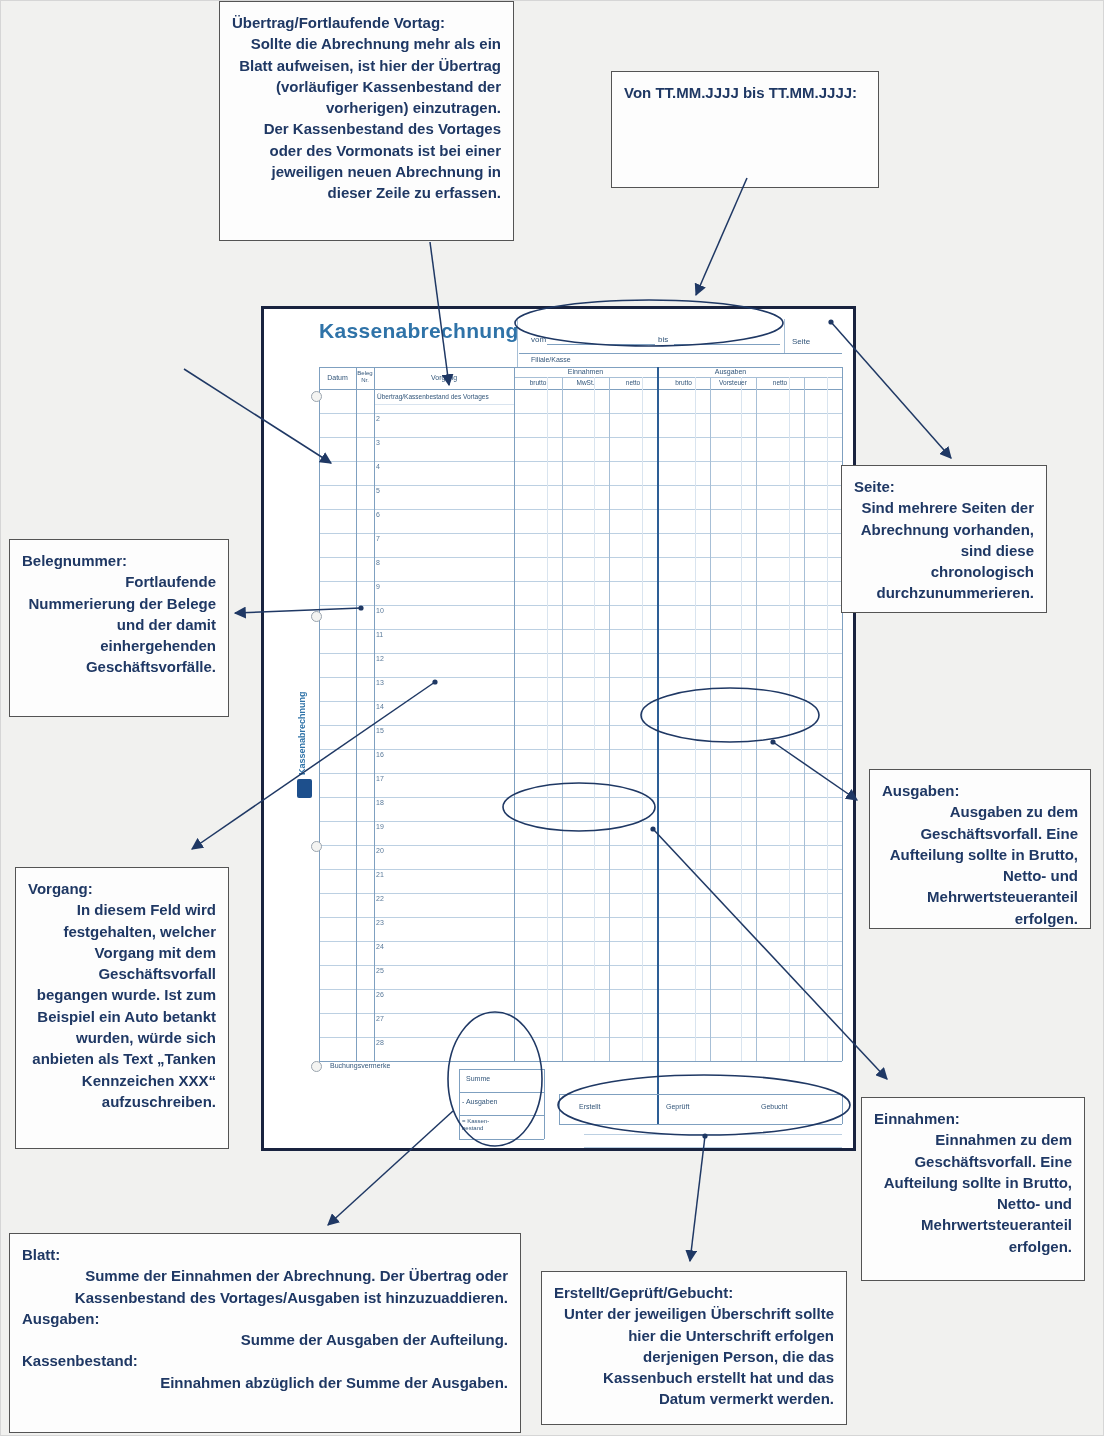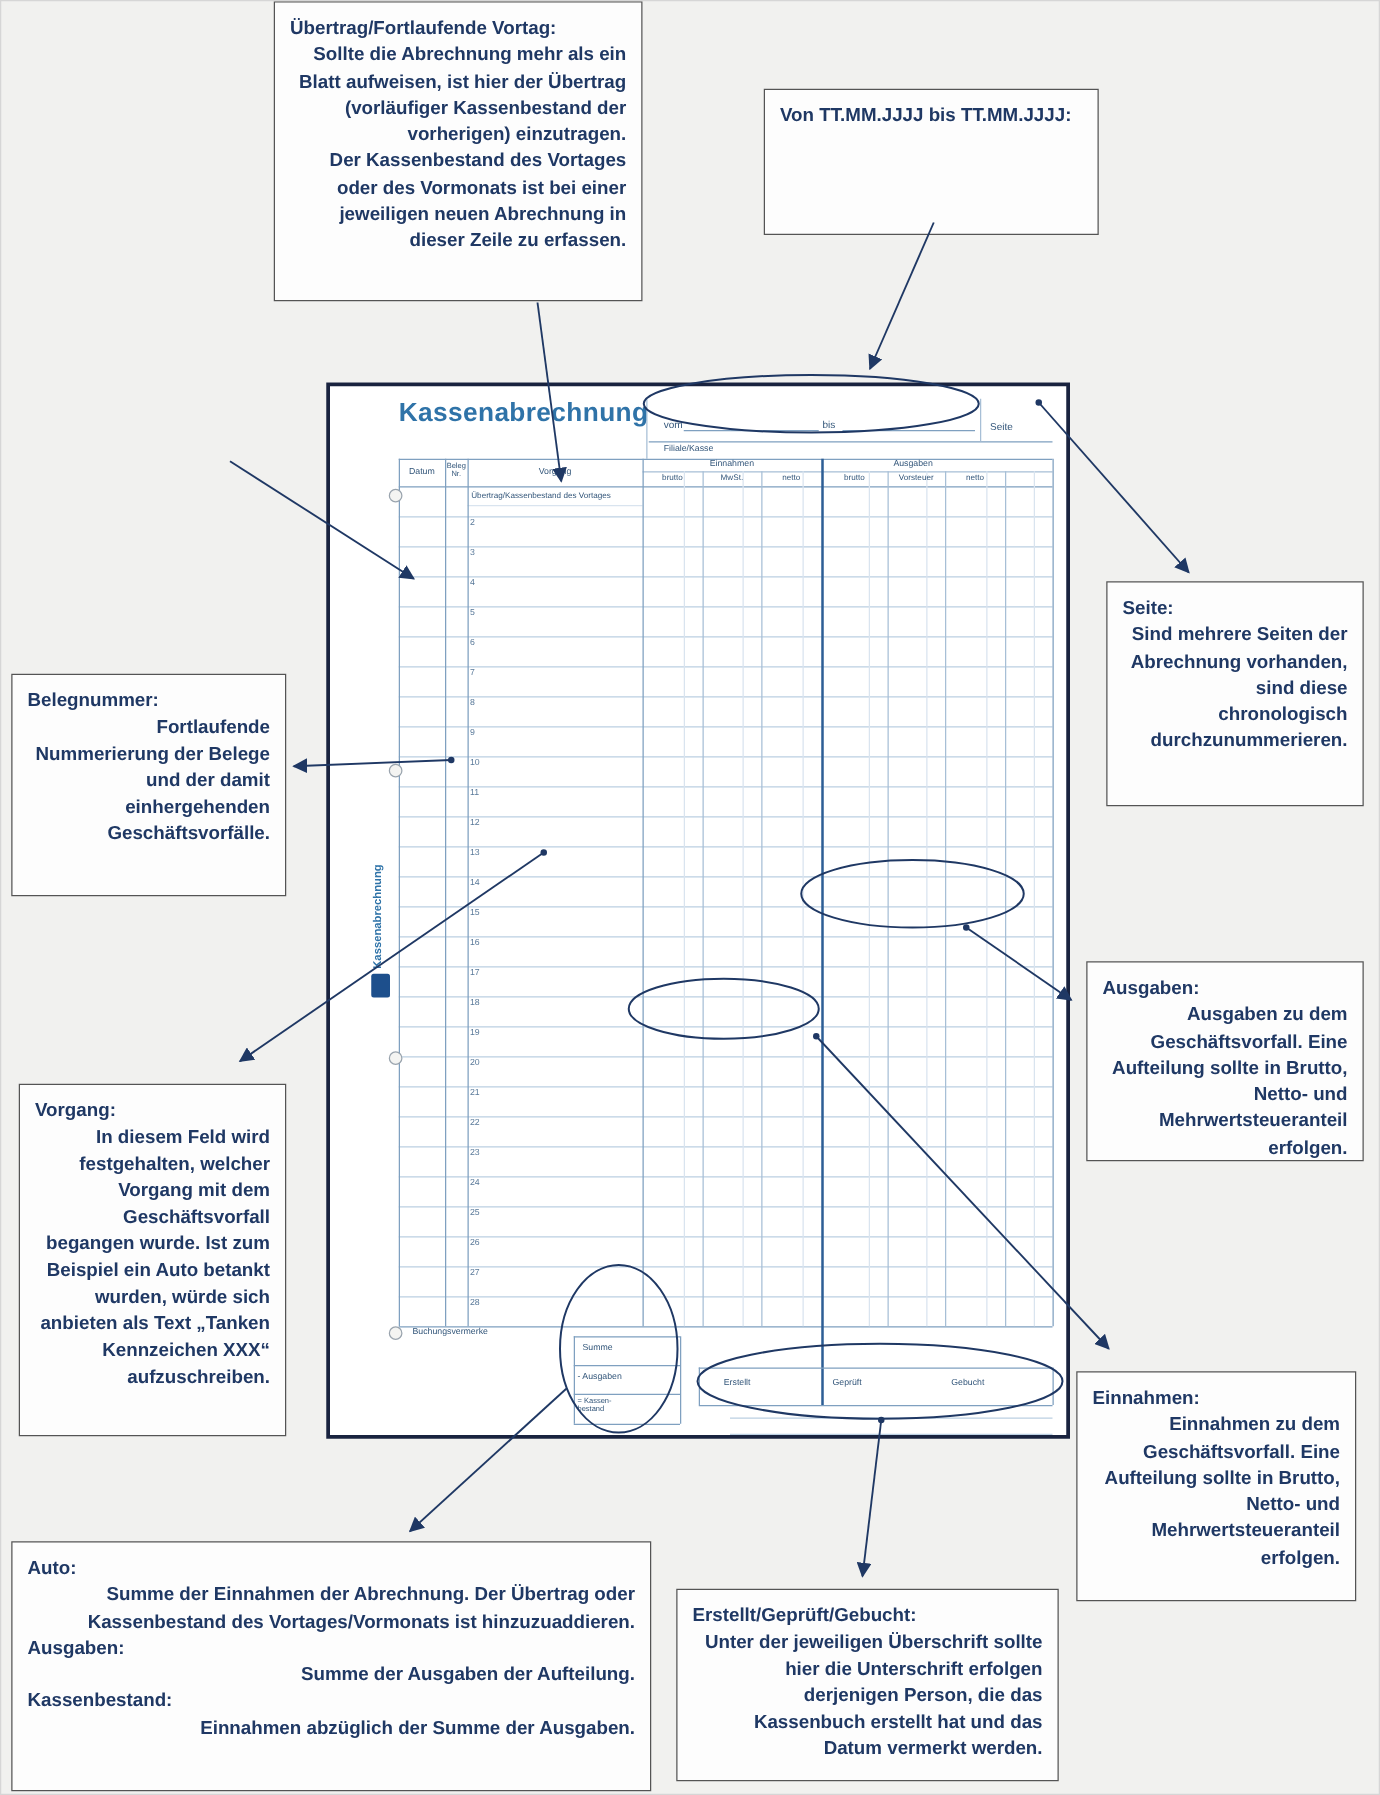--- a/index.html
+++ b/index.html
@@ -37,21 +37,21 @@
     <span class="nt">Übertrag/Fortlaufende Vortag:</span>
     <span class="nb">Sollte die Abrechnung mehr als ein Blatt aufweisen, ist hier der Übertrag (vorläufiger Kassenbestand der vorherigen) einzutragen.
 Der Kassenbestand des Vortages oder des Vormonats ist bei einer jeweiligen neuen Abrechnung in dieser Zeile zu erfassen.</span>
   </div>
 
   <div class="note" style="left:610px;top:70px;width:268px;height:117px">
     <span class="nt">Von TT.MM.JJJJ bis TT.MM.JJJJ:</span>
   </div>
 
 
-  <div class="note" style="left:884px;top:464px;width:206px;height:180px">
+  <div class="note" style="left:840px;top:464px;width:206px;height:148px">
     <span class="nt">Seite:</span>
     <span class="nb">Sind mehrere Seiten der Abrechnung vorhanden, sind diese chronologisch durchzunummerieren.</span>
   </div>
 
   <div class="note" style="left:8px;top:538px;width:220px;height:178px">
     <span class="nt">Belegnummer:</span>
     <span class="nb">Fortlaufende Nummerierung der Belege und der damit einhergehenden Geschäftsvorfälle.</span>
   </div>
 
   <div class="note" style="left:14px;top:866px;width:214px;height:282px">
@@ -63,22 +63,22 @@
     <span class="nt">Ausgaben:</span>
     <span class="nb">Ausgaben zu dem Geschäftsvorfall. Eine Aufteilung sollte in Brutto, Netto- und Mehrwertsteueranteil erfolgen.</span>
   </div>
 
   <div class="note" style="left:860px;top:1096px;width:224px;height:184px">
     <span class="nt">Einnahmen:</span>
     <span class="nb">Einnahmen zu dem Geschäftsvorfall. Eine Aufteilung sollte in Brutto, Netto- und Mehrwertsteueranteil erfolgen.</span>
   </div>
 
   <div class="note" style="left:8px;top:1232px;width:512px;height:200px">
-    <span class="nt">Auto:</span>
-    <span class="nb">Summe der Einnahmen der Abrechnung. Der Übertrag oder Kassenbestand des Vortages/Vormonats ist hinzuzuaddieren.</span>
+    <span class="nt">Blatt:</span>
+    <span class="nb">Summe der Einnahmen der Abrechnung. Der Übertrag oder Kassenbestand des Vortages/Ausgaben ist hinzuzuaddieren.</span>
     <span class="nt">Ausgaben:</span>
     <span class="nb">Summe der Ausgaben der Aufteilung.</span>
     <span class="nt">Kassenbestand:</span>
     <span class="nb">Einnahmen abzüglich der Summe der Ausgaben.</span>
   </div>
 
   <div class="note" style="left:540px;top:1270px;width:306px;height:154px">
     <span class="nt">Erstellt/Geprüft/Gebucht:</span>
     <span class="nb">Unter der jeweiligen Überschrift sollte hier die Unterschrift erfolgen derjenigen Person, die das Kassenbuch erstellt hat und das Datum vermerkt werden.</span>
   </div>

